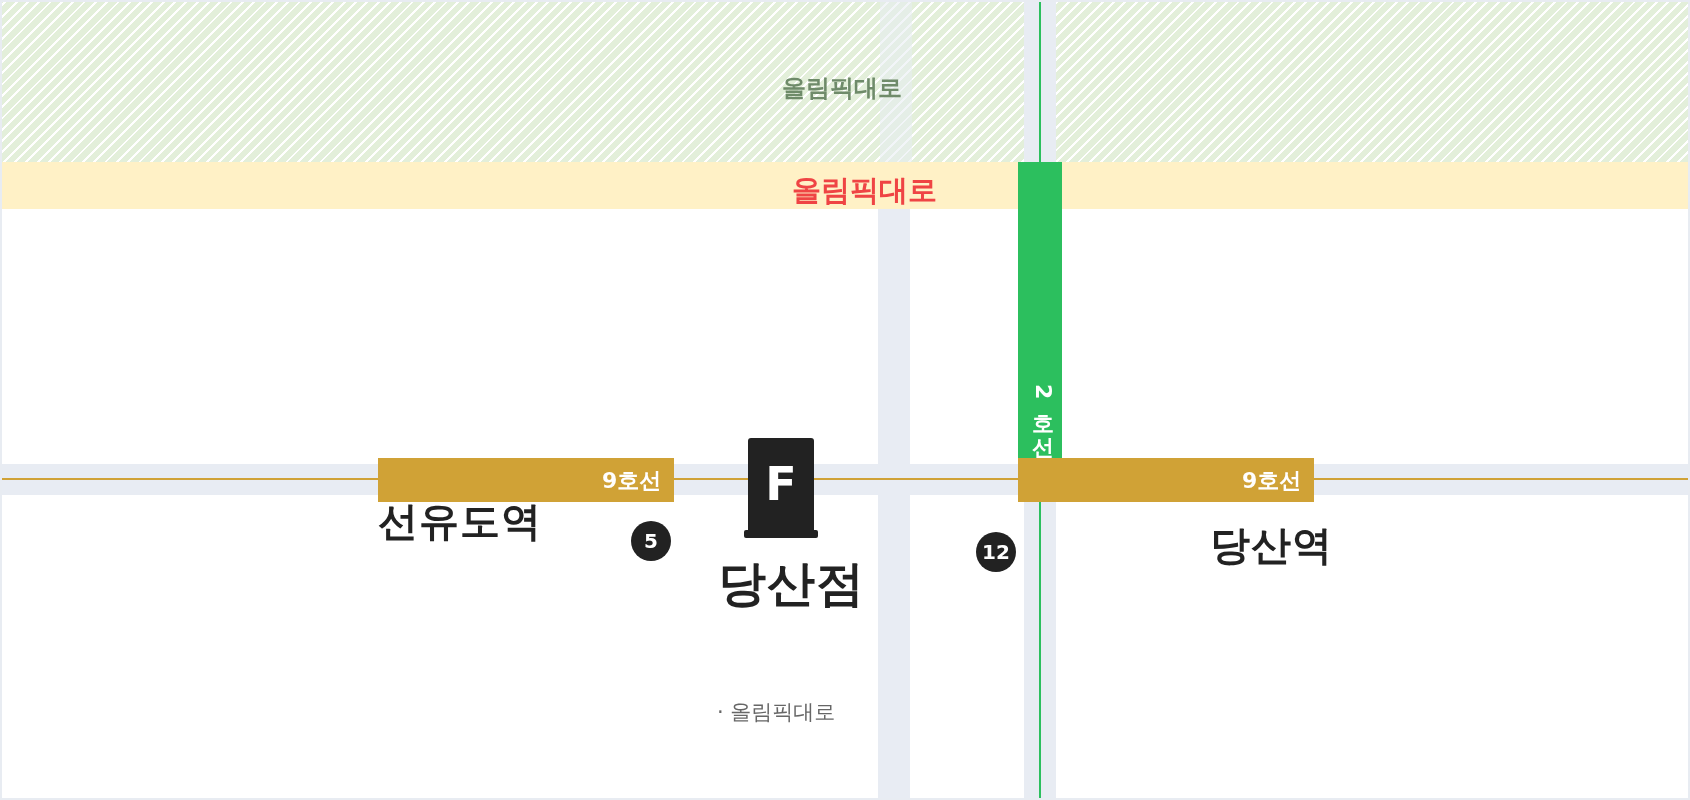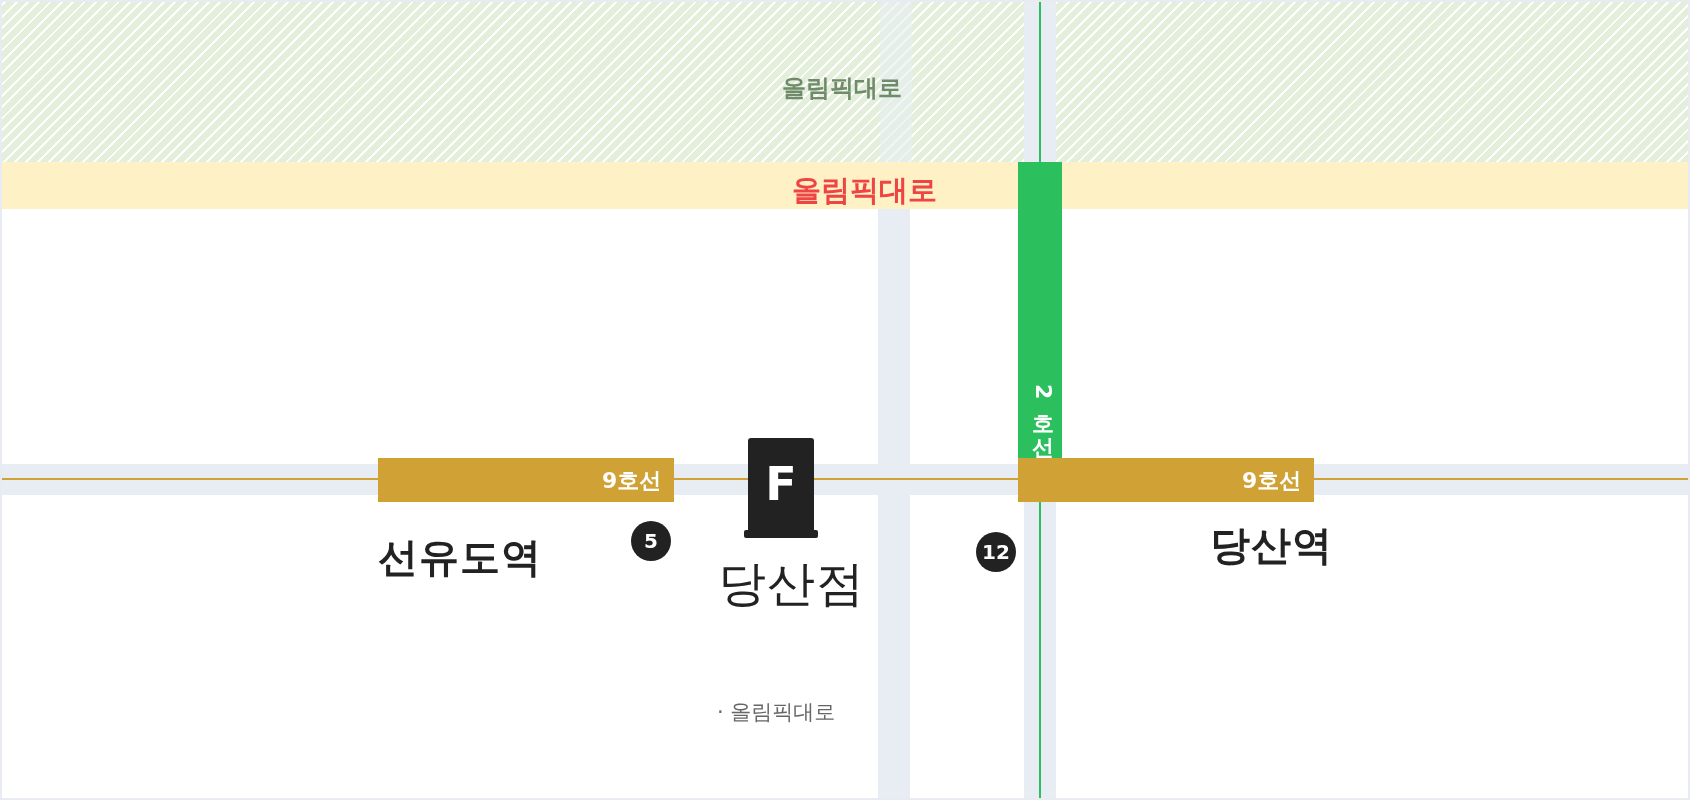--- a/index.html
+++ b/index.html
@@ -19,21 +19,21 @@
   .station { color:#222222; font-weight:bold; font-size:40px; letter-spacing:1px; white-space:nowrap; }
   .exit { width:40px; height:40px; border-radius:50%; background:#222222; color:#fff;
           font-weight:bold; font-size:20px; display:flex; align-items:center; justify-content:center; }
   .park-label { color:#6f8b6a; font-weight:bold; font-size:24px; white-space:nowrap; }
   .road-label { color:#ef4444; font-weight:bold; font-size:29px; white-space:nowrap; }
   .landmark { color:#666666; font-size:21px; white-space:nowrap; }
   .store-body { background:#222222; border-radius:3px 3px 0 0; color:#fff;
                 display:flex; align-items:center; justify-content:center;
                 font-weight:bold; font-size:46px; }
   .store-base { background:#222222; border-radius:2px; }
-  .store-name { color:#222222; font-weight:normal; font-size:48px; white-space:nowrap; letter-spacing:1px; }
+  .store-name { color:#222222; font-weight:bold; font-size:48px; white-space:nowrap; letter-spacing:1px; }
   .vert { writing-mode:vertical-rl; }
 </style>
 </head>
 <body>
 
 <div class="map">
 
   <div class="abs park" style="left:0;top:0;width:1686px;height:160px;"></div>
   <div class="abs road-fade" style="left:878px;top:0;width:32px;height:160px;"></div>
   <div class="abs road" style="left:1022px;top:0;width:32px;height:160px;"></div>
@@ -53,21 +53,21 @@
 
   <div class="abs line2" style="left:1016px;top:160px;width:44px;height:300px;"></div>
   <div class="abs line-label vert" style="left:1026px;top:382px;">2호선</div>
 
   <div class="abs line9" style="left:376px;top:456px;width:296px;height:44px;"></div>
   <div class="abs line-label" style="left:600px;top:464px;">9호선</div>
 
   <div class="abs line9" style="left:1016px;top:456px;width:296px;height:44px;"></div>
   <div class="abs line-label" style="left:1240px;top:464px;">9호선</div>
 
-  <div class="abs station" style="left:376px;top:528px;">선유도역</div>
+  <div class="abs station" style="left:376px;top:492px;">선유도역</div>
   <div class="abs station" style="left:1208px;top:516px;">당산역</div>
 
   <div class="abs exit" style="left:629px;top:519px;">5</div>
   <div class="abs exit" style="left:974px;top:530px;">12</div>
 
   <div class="abs store-body" style="left:746px;top:436px;width:66px;height:92px;">F</div>
   <div class="abs store-base" style="left:742px;top:528px;width:74px;height:8px;"></div>
   <div class="abs store-name" style="left:716px;top:550px;">당산점</div>
 
   <div class="abs landmark" style="left:715px;top:696px;">· 올림픽대로</div>

